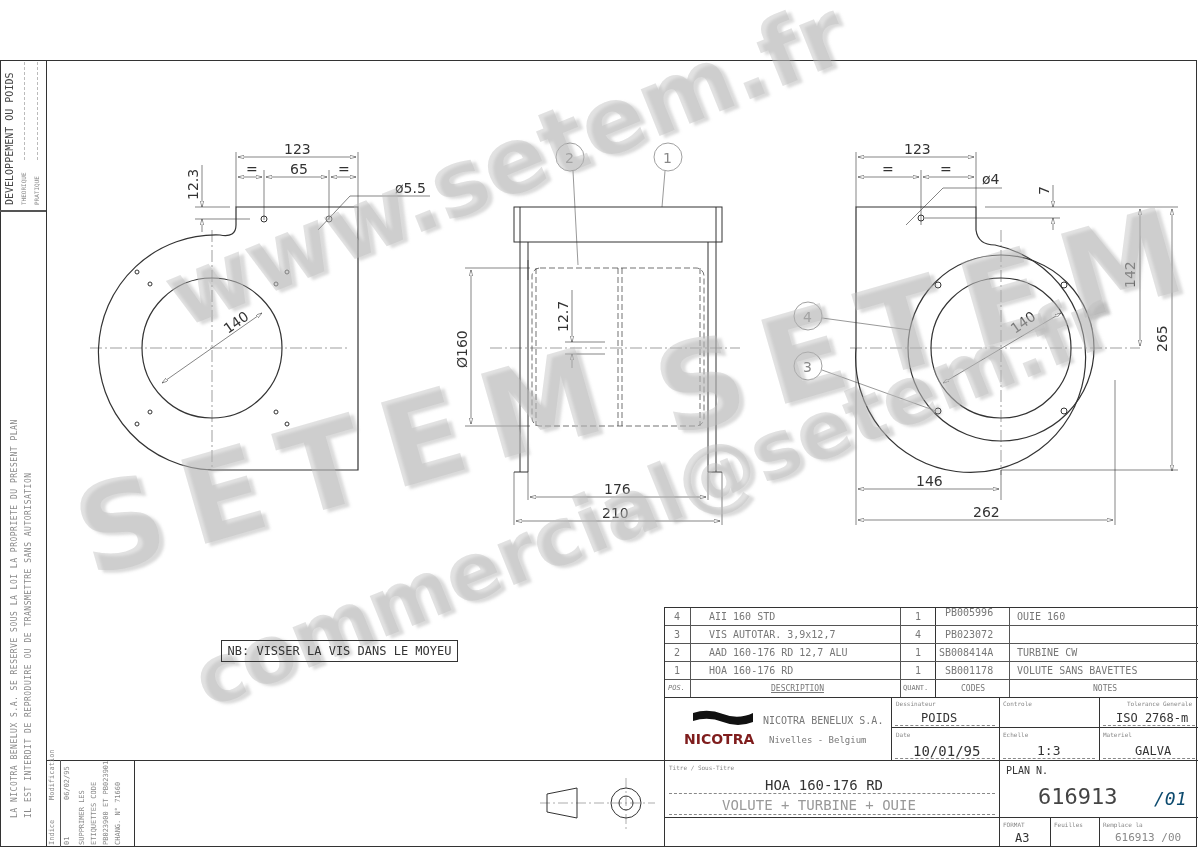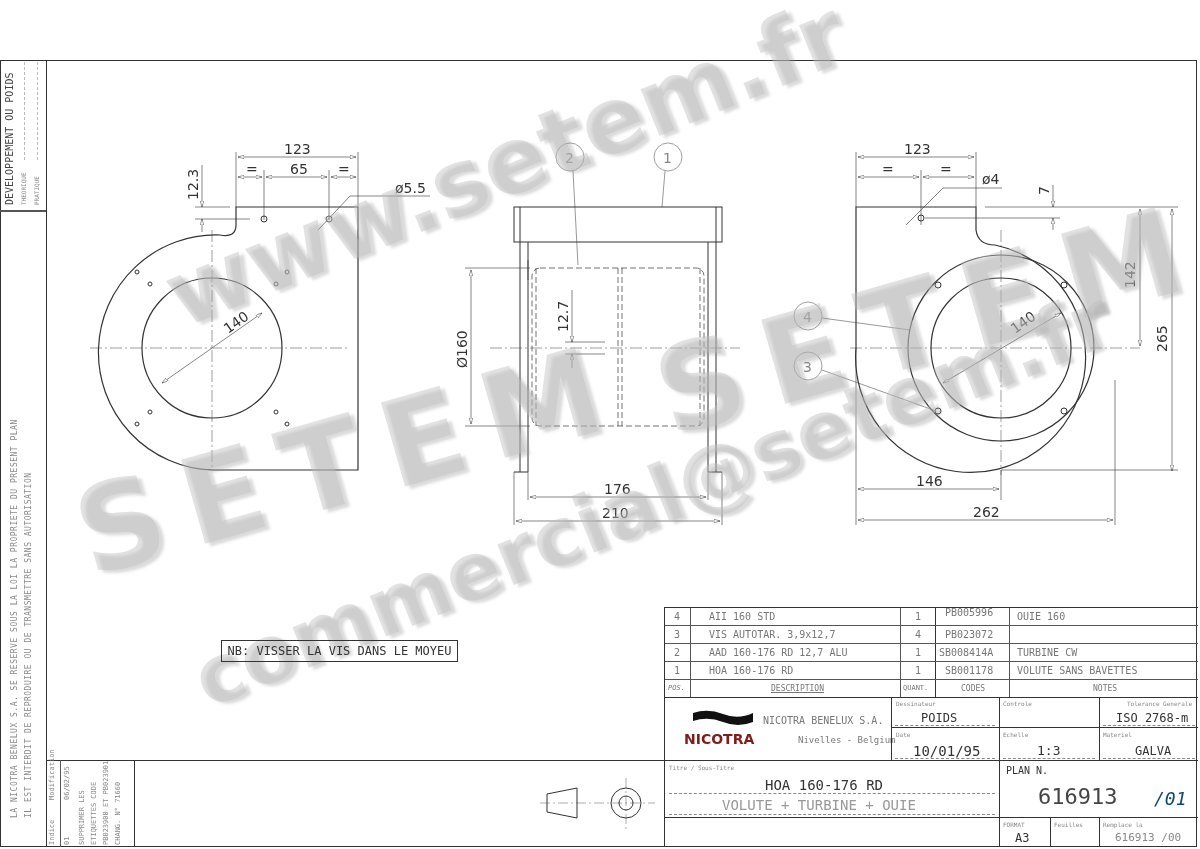--- a/index.html
+++ b/index.html
@@ -262,21 +262,21 @@
 
 <div class="abs" style="left:664px;top:697px;width:533px;height:150px;border-left:1px solid #333;">
 
   <div class="abs" style="left:28px;top:13px;width:60px;height:15px;">
     <svg width="60" height="16" viewBox="0 0 60 16">
       <path d="M0,3 Q15,-2 30,4 Q45,10 60,3 L60,12 Q45,18 30,12 Q15,6 0,11 Z" fill="#111"></path>
     </svg>
   </div>
   <div class="abs" style="left:19px;top:34px;font-family:'DejaVu Sans','Liberation Sans',sans-serif;font-weight:bold;font-size:14px;color:#7f1d1d;">NICOTRA</div>
   <div class="abs" style="left:98px;top:18px;font-size:10px;color:#777;">NICOTRA BENELUX S.A.</div>
-  <div class="abs" style="left:104px;top:38px;font-size:9px;color:#777;margin-left:29px;">Nivelles - Belgium</div>
+  <div class="abs" style="left:104px;top:38px;font-size:9px;color:#777;">Nivelles - Belgium</div>
 
   <div class="abs" style="left:226px;top:0;width:1px;height:63px;background:#333;"></div>
   <div class="abs" style="left:334px;top:0;width:1px;height:150px;background:#333;"></div>
   <div class="abs" style="left:434px;top:0;width:1px;height:63px;background:#333;"></div>
   <div class="abs" style="left:226px;top:30px;width:307px;height:1px;background:#333;"></div>
   <div class="abs" style="left:0;top:63px;width:533px;height:1px;background:#333;"></div>
   <div class="abs" style="left:0;top:120px;width:533px;height:1px;background:#333;"></div>
   <div class="abs" style="left:385px;top:120px;width:1px;height:30px;background:#333;"></div>
   <div class="abs" style="left:434px;top:120px;width:1px;height:30px;background:#333;"></div>
 

